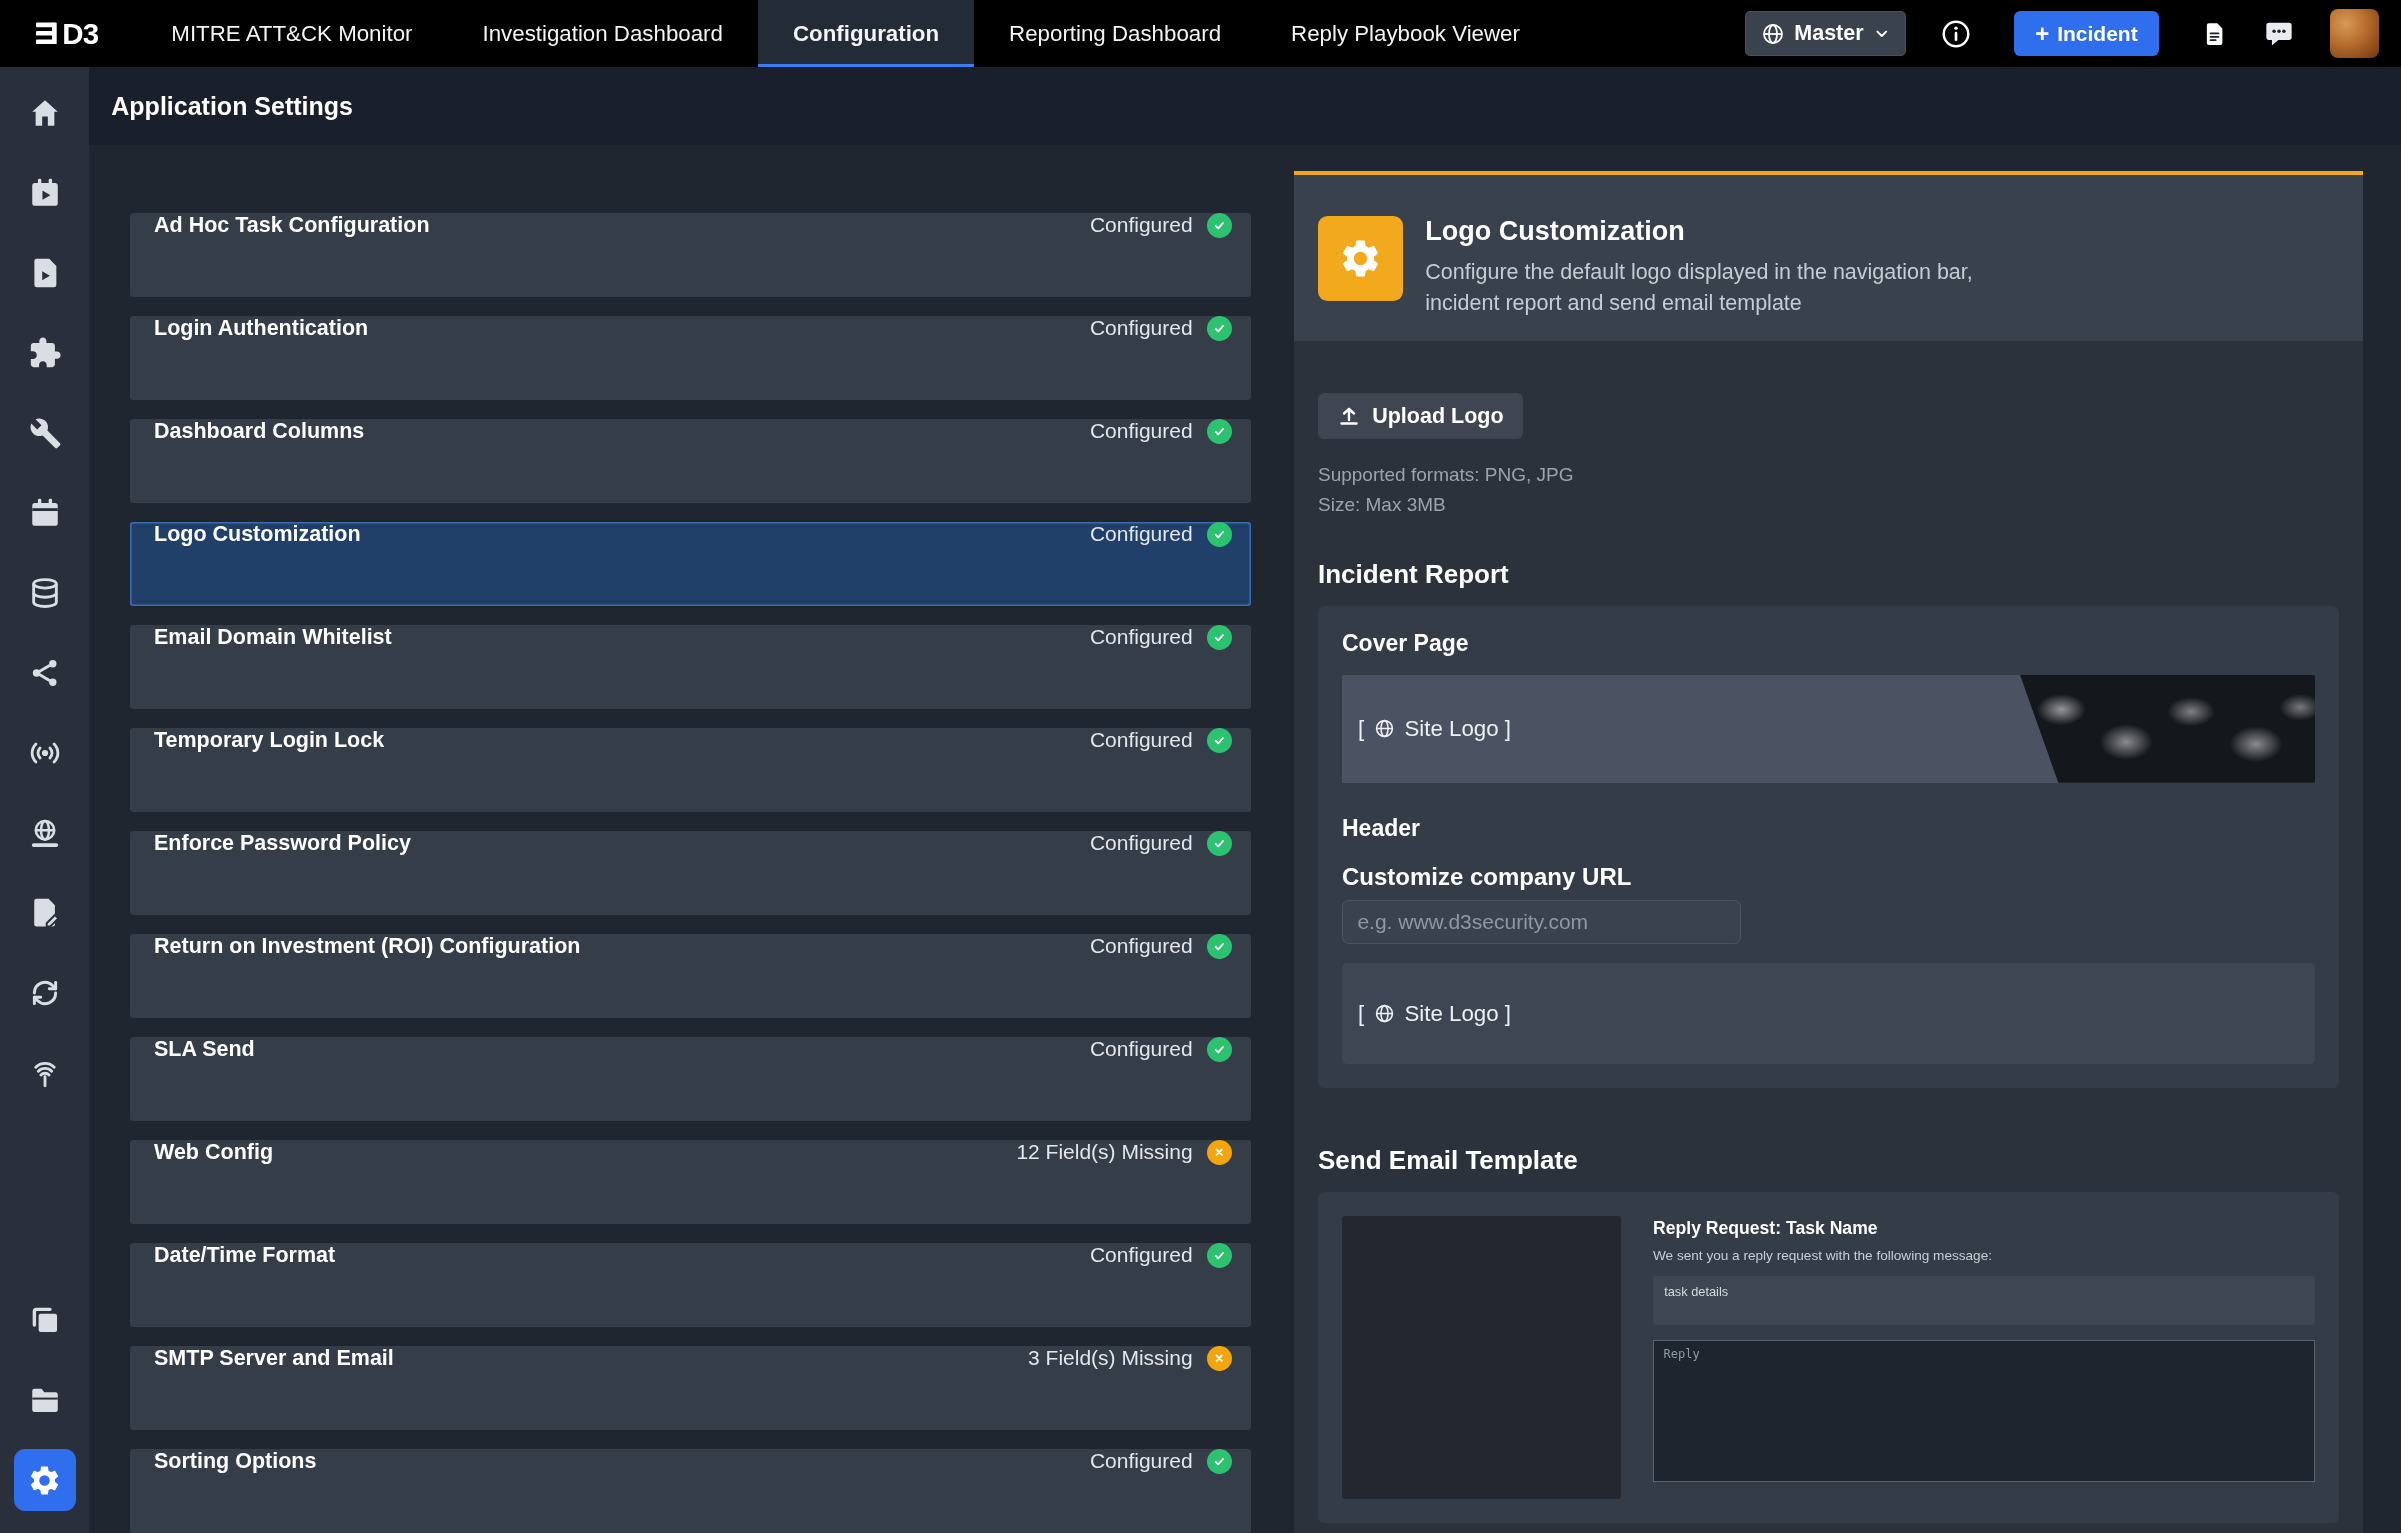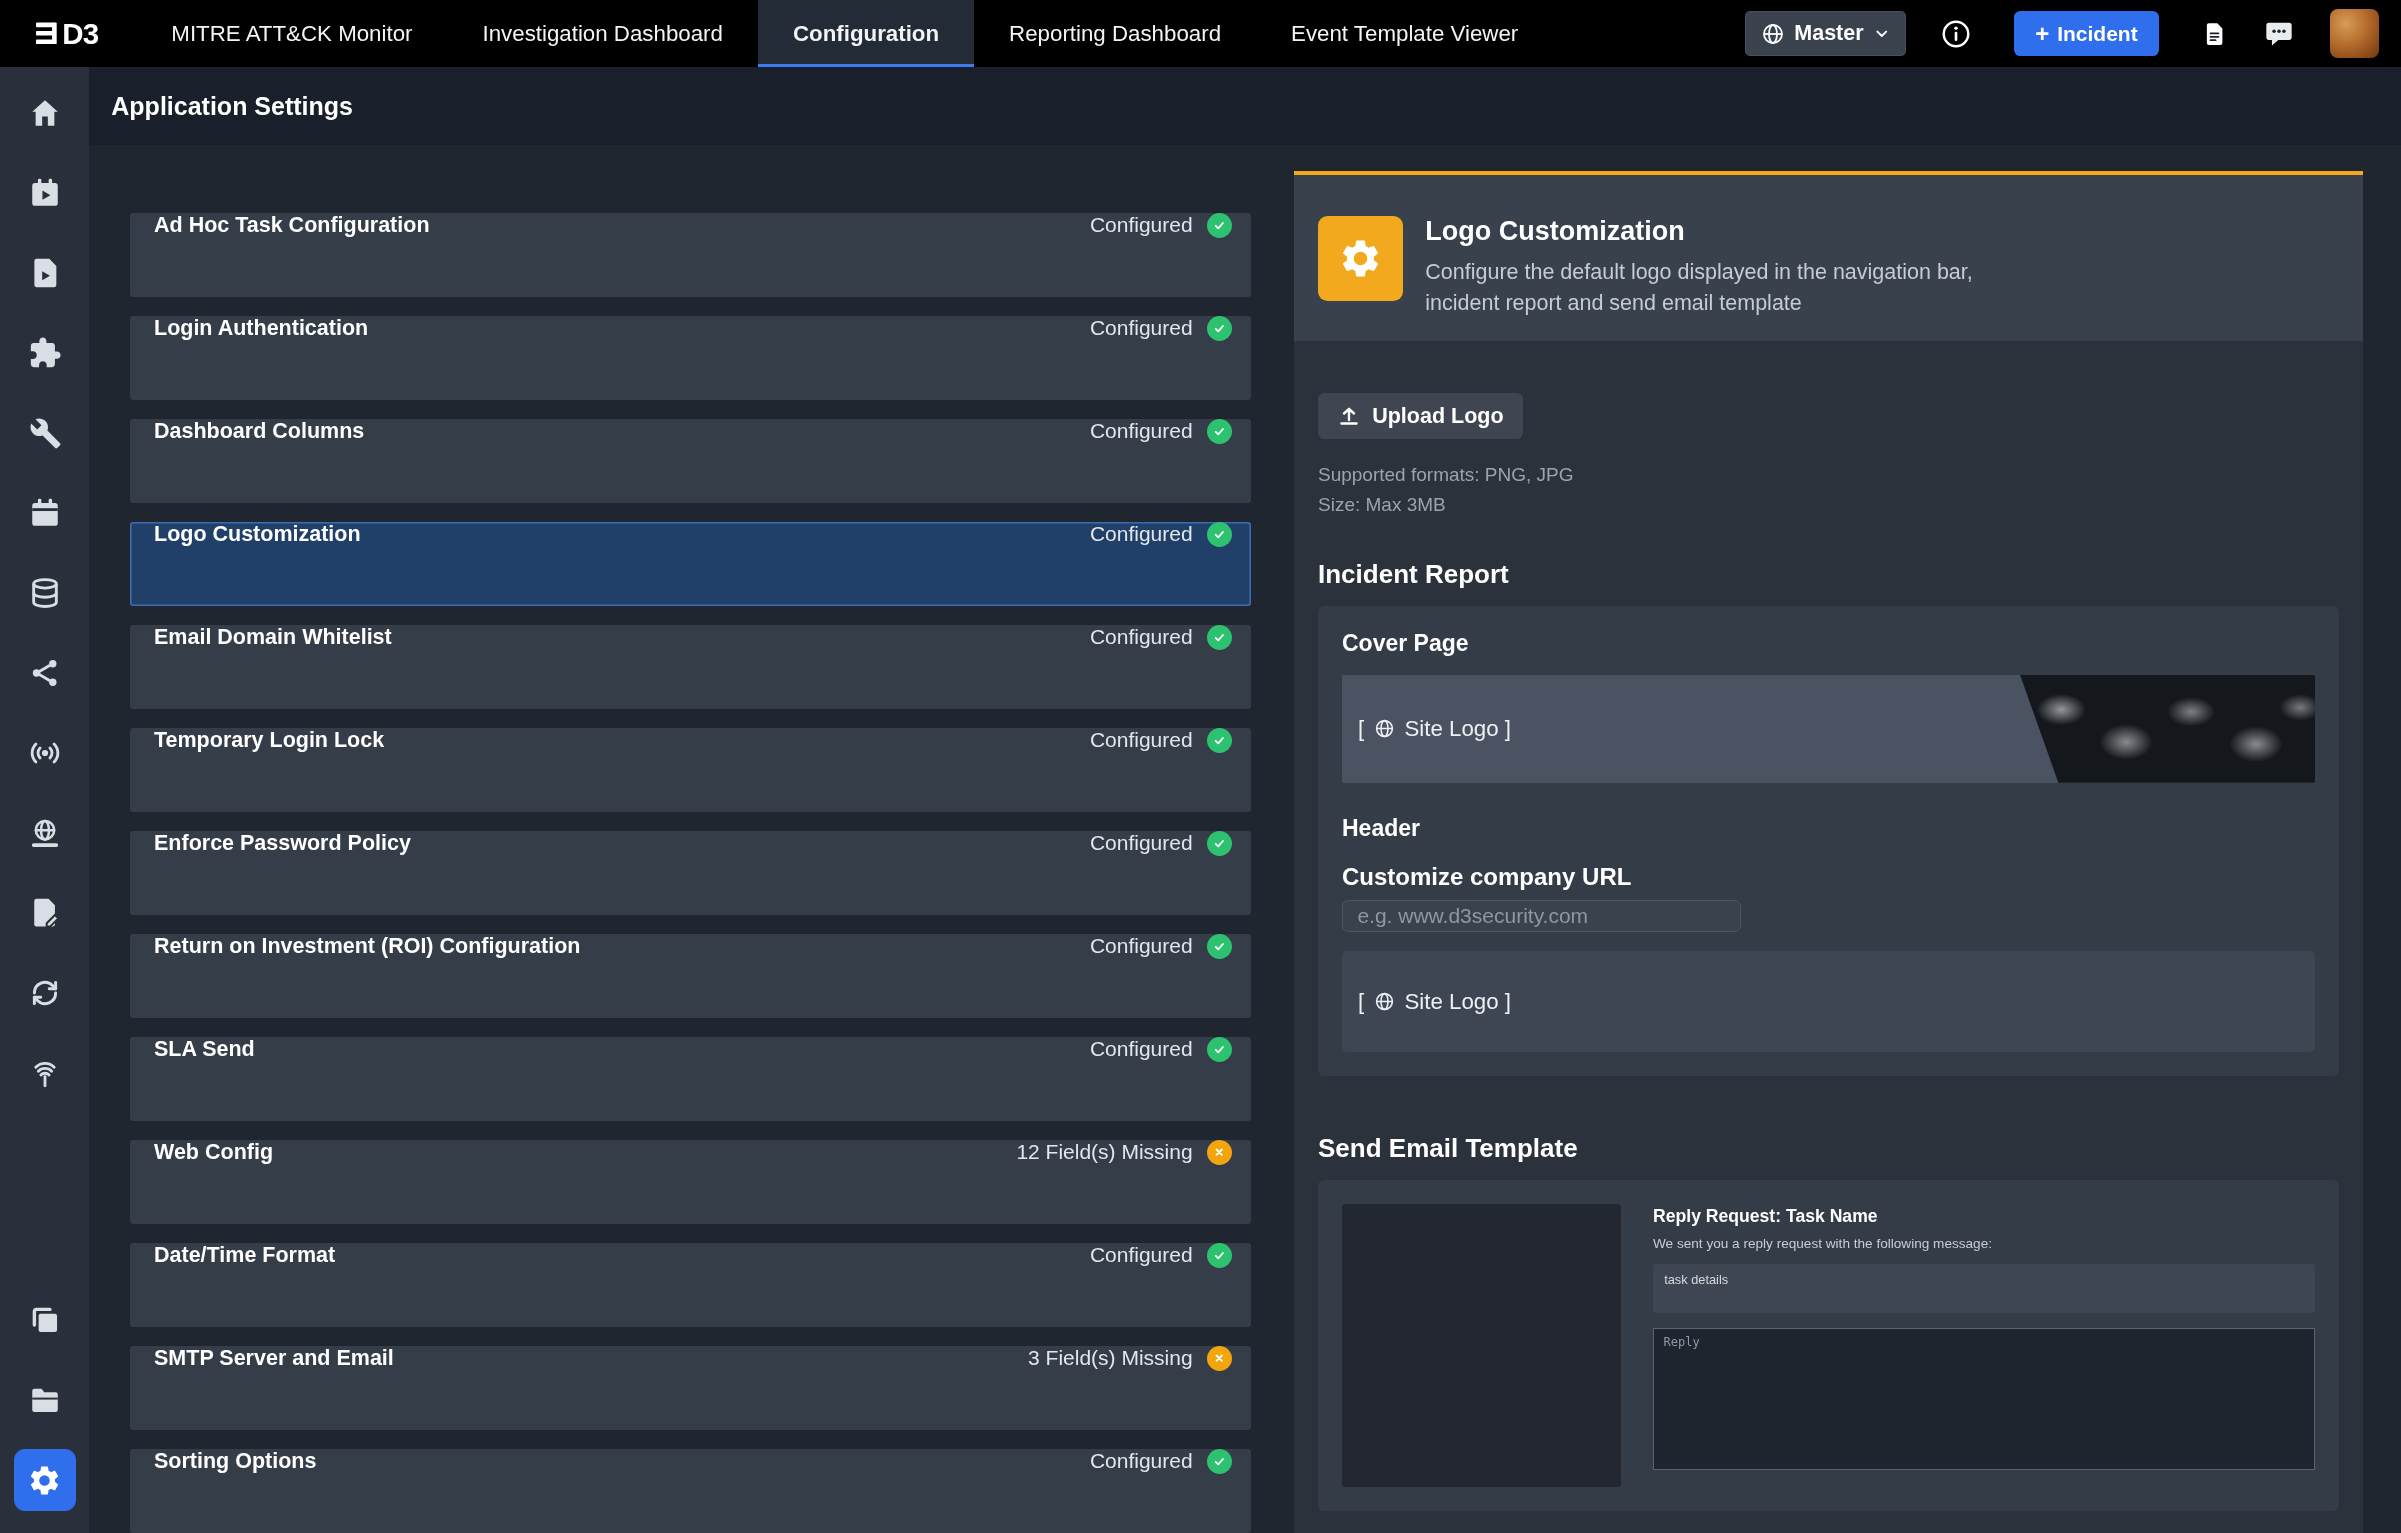--- a/index.html
+++ b/index.html
@@ -66,21 +66,21 @@
     background-image:
       radial-gradient(ellipse 35px 22.3px at 14% 32%, rgba(255,255,255,.55), transparent 70%),
       radial-gradient(ellipse 38px 25.5px at 36% 62%, rgba(255,255,255,.50), transparent 70%),
       radial-gradient(ellipse 34px 21px at 58% 34%, rgba(255,255,255,.45), transparent 70%),
       radial-gradient(ellipse 38px 25.5px at 80% 64%, rgba(255,255,255,.50), transparent 70%),
       radial-gradient(ellipse 30px 19px at 95% 30%, rgba(255,255,255,.42), transparent 70%);
     clip-path:polygon(0 0, 100% 0, 100% 100%, 13% 100%); }
   .site-logo { display:flex; align-items:center; gap:9.6px; font-size:22.3px; color:#eef1f4; position:relative; z-index:1; }
   .header-sub { margin-top:32px; }
   .url-label { font-size:24px; font-weight:700; margin-top:21px; }
-  .url-input { margin-top:9.6px; width:399px; height:32px; background:#3a424e; border:0.8px solid #4d5562; border-radius:6.4px; color:#d4d9df; font-size:21px; padding:0 14.4px; font-family:inherit; display:block; }
+  .url-input { margin-top:9.6px; width:399px; height:44px; background:#3a424e; border:0.8px solid #4d5562; border-radius:6.4px; color:#d4d9df; font-size:21px; padding:0 14.4px; font-family:inherit; display:block; }
   .url-input::placeholder { color:#8f97a2; }
   .logo-box2 { margin-top:19px; height:101px; background:#3e4653; border-radius:4.8px; display:flex; align-items:center; padding-left:16px; }
   .email-card { display:flex; gap:32px; }
   .email-thumb { width:279px; height:283px; background:#23272f; border-radius:3.2px; flex:none; }
   .email-preview { flex:1; padding-top:1.6px; }
   .email-subject { font-size:17.6px; font-weight:700; color:#fff; }
   .email-intro { font-size:13.6px; color:#c9ced5; margin-top:9.6px; }
   .task-box { margin-top:12.8px; height:49px; background:#3e4653; border-radius:3.2px; padding:8px 11.2px; font-size:12.8px; color:#d6dade; }
   .reply-box { margin-top:14.4px; height:142px; background:#1f252e; border:0.8px solid #5b636f; padding:6.4px 9.6px; font-family:"DejaVu Sans Mono",monospace; font-size:12px; color:#8e9aa6; }
 </style>
@@ -95,21 +95,21 @@
       <rect x="1" y="23" width="21" height="5.5" rx="1" fill="#fff"></rect>
       <rect x="20" y="3" width="5.5" height="25.5" rx="1" fill="#fff"></rect>
     </svg>
     <span class="logo-text">D3</span>
   </div>
   <nav class="navitems">
     <div class="navitem">MITRE ATT&amp;CK Monitor</div>
     <div class="navitem">Investigation Dashboard</div>
     <div class="navitem active">Configuration</div>
     <div class="navitem">Reporting Dashboard</div>
-    <div class="navitem">Event Template Viewer</div>
+    <div class="navitem">Reply Playbook Viewer</div>
   </nav>
   <div class="nav-right">
     <button class="master-btn">
       <svg width="24" height="24" viewBox="0 0 24 24" fill="none" stroke="#fff" stroke-width="1.8">
         <circle cx="12" cy="12" r="9"></circle>
           <ellipse cx="12" cy="12" rx="4" ry="9"></ellipse>
           <path d="M3.2 12h17.6"></path>
       </svg>
       <span>Master</span>
       <svg width="17.6" height="17.6" viewBox="0 0 24 24" fill="none" stroke="#fff" stroke-width="2.6" stroke-linecap="round" stroke-linejoin="round">

